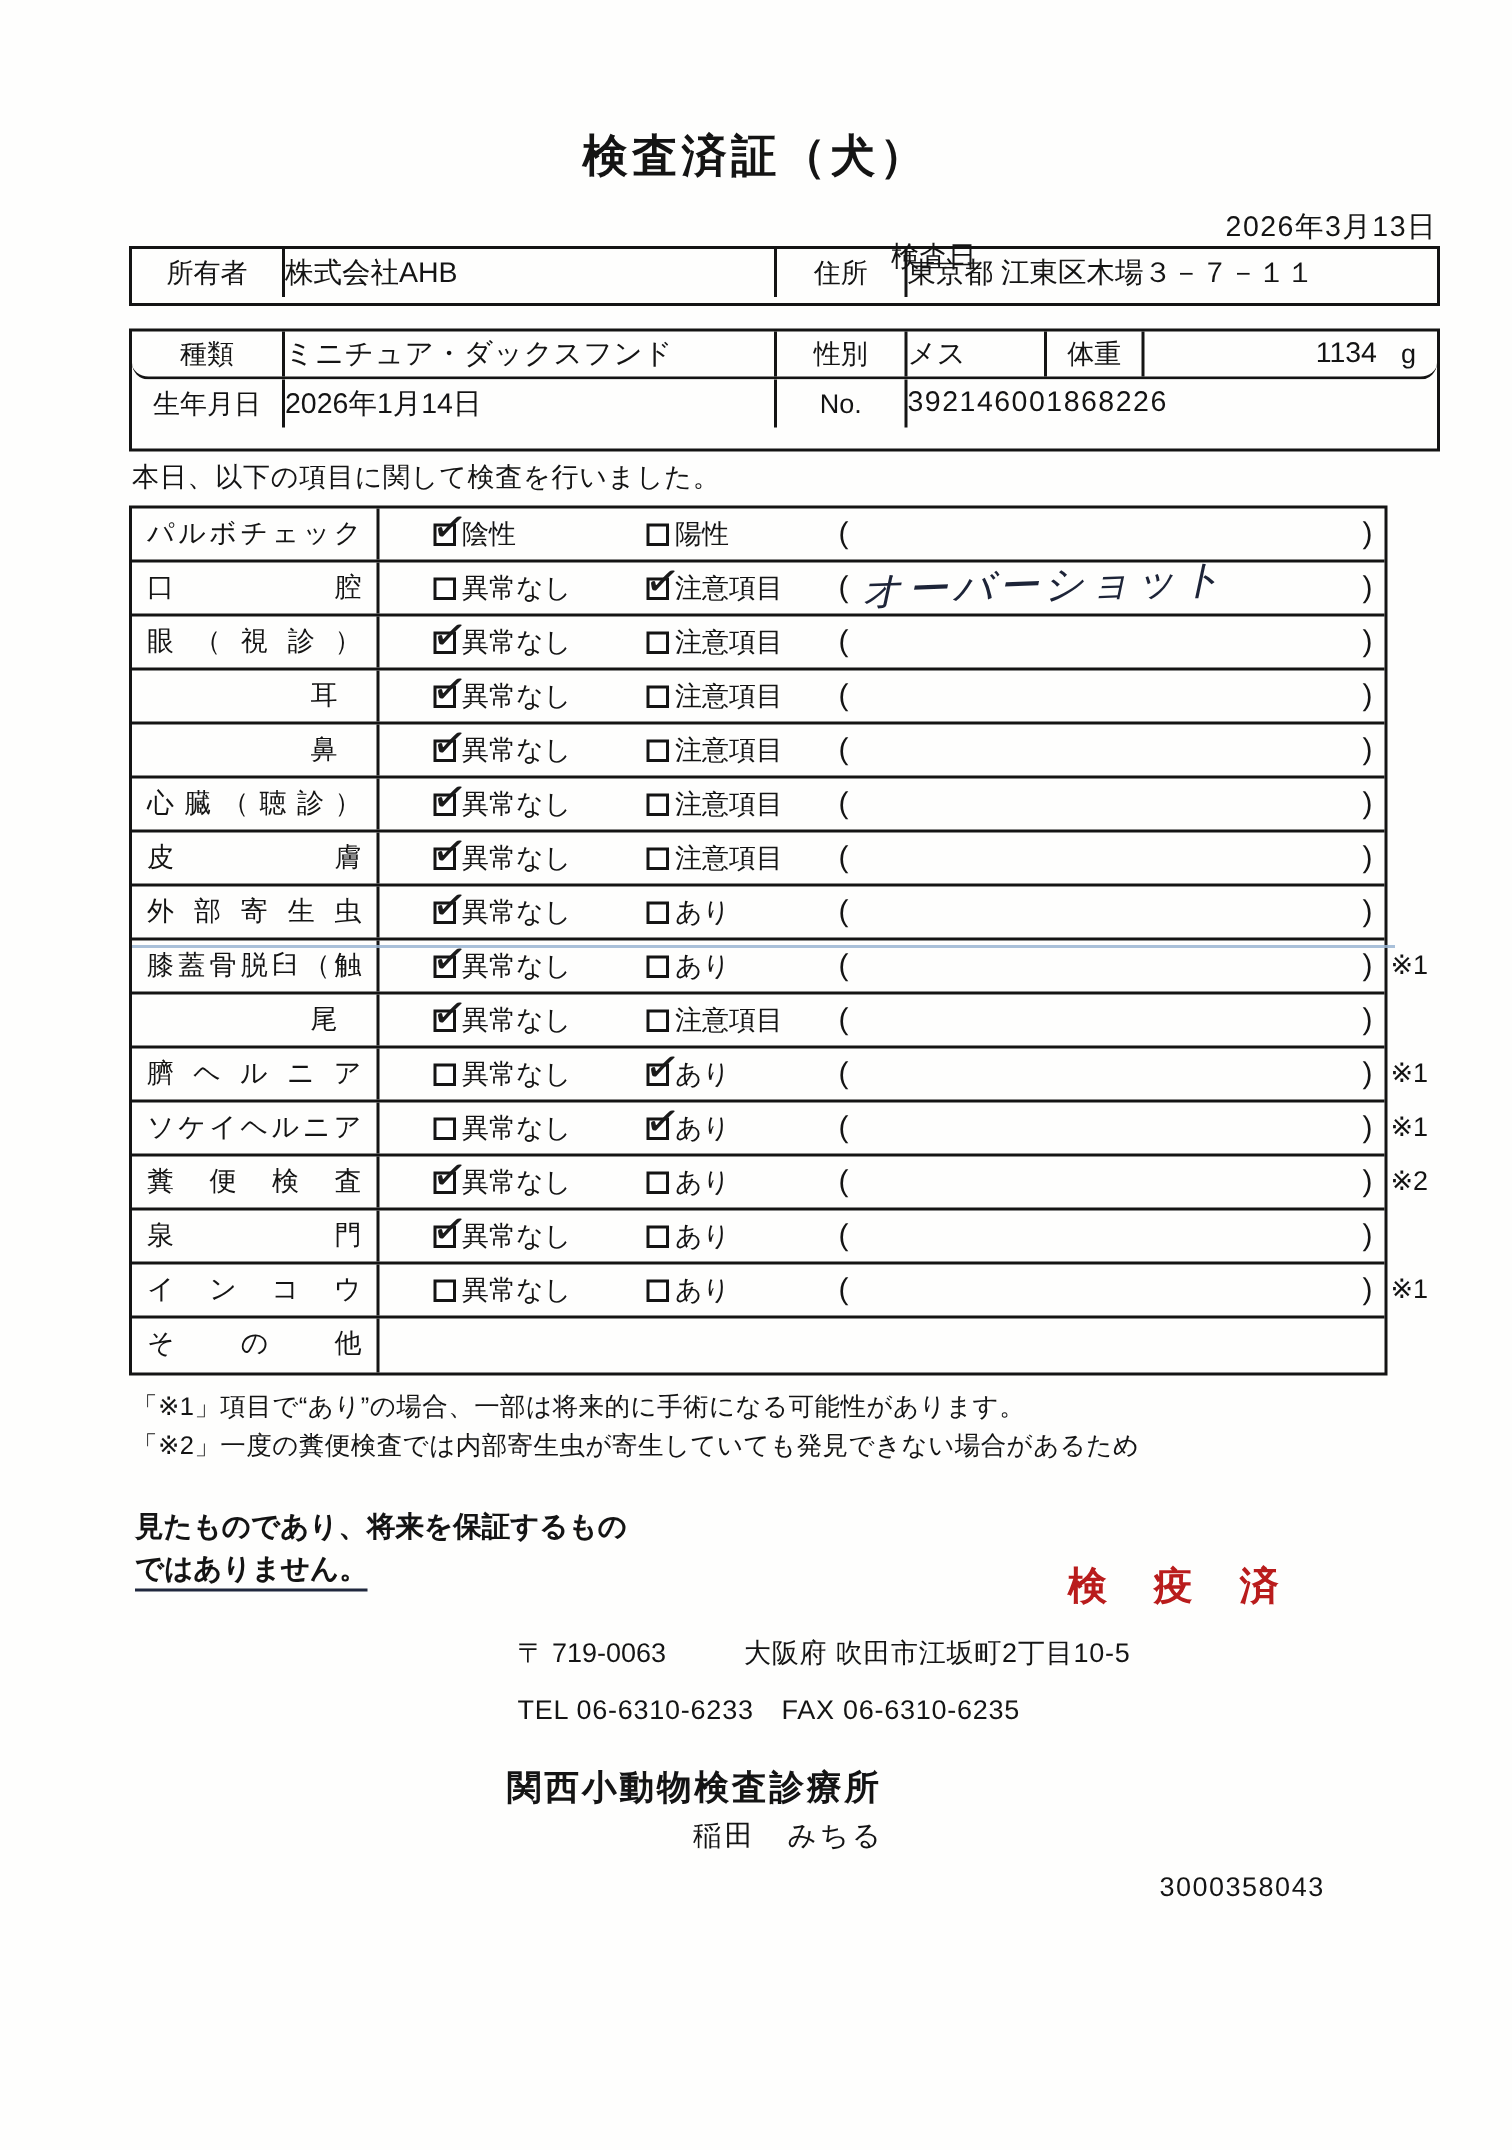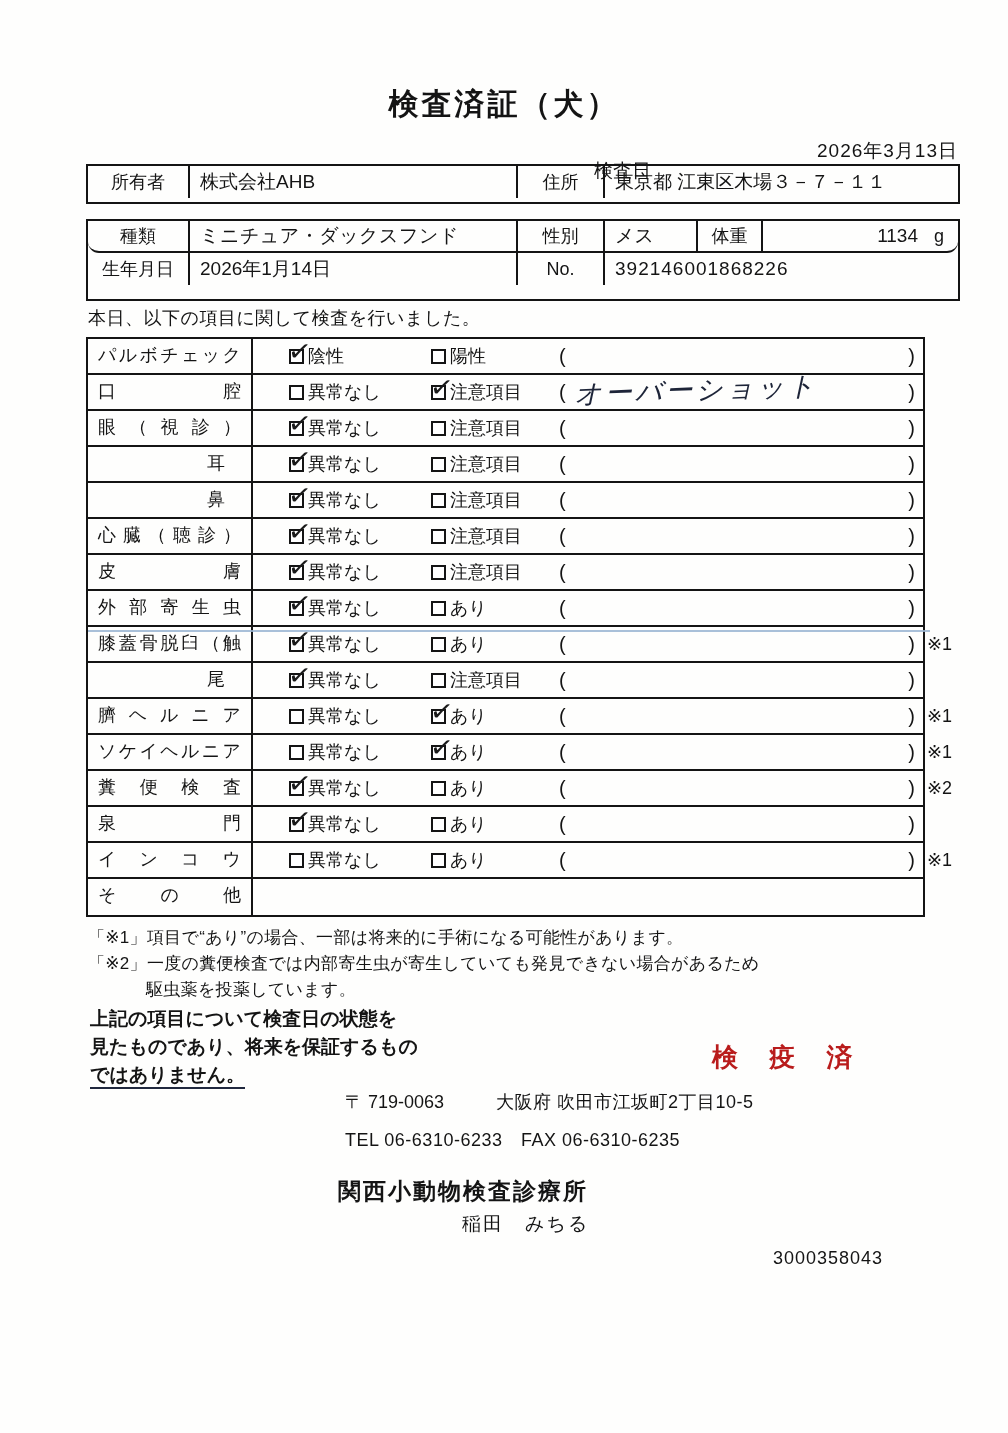--- a/index.html
+++ b/index.html
@@ -21,21 +21,21 @@
 
   .tbl { position: absolute; left: 86px; width: 874px; border: 2px solid #141414; }
   .tbl-owner { top: 164px; height: 40px; }
   .tbl-pet   { top: 219px; height: 82px; }
   .trow { display: flex; height: 32px; border-radius: 11px; }
   .tbl-pet .trow:first-child { border-bottom: 2px solid #141414; }
   .tbl .th {
     border-right: 2px solid #141414; display: flex; align-items: center;
     justify-content: center; font-size: 18px; flex: none;
   }
-  .tbl .td { display: flex; align-items: center; padding-left: 10px; font-size: 19px; flex: none; }
+  .tbl .td { display: flex; align-items: center; font-size: 19px; flex: none; }
   .tbl .td.brd { border-right: 2px solid #141414; }
   .w-label { width: 102px; }
   .w-val1  { width: 328px; }
   .w-mid   { width: 87px; }
   .w-sex   { width: 93px; }
   .w-wlab  { width: 65px; }
   .w-rest  { flex: 1 !important; }
   .breed { font-size: 15px; letter-spacing: 0.5px; }
   .no-val { font-size: 20px; letter-spacing: 1px; }
   .weight-cell { justify-content: flex-end; padding-right: 14px; }
@@ -408,25 +408,23 @@
     <div class="c-body"></div>
   </div>
 
 </div>
 
 <div class="artifact-line"></div>
 
 <div class="footnotes">
   <div>「※1」項目で“あり”の場合、一部は将来的に手術になる可能性があります。</div>
   <div>「※2」一度の糞便検査では内部寄生虫が寄生していても発見できない場合があるため</div>
-  <div class="indent">駆虫薬を投薬しています。</div>
 </div>
 
 <div class="disclaimer">
-  <div>上記の項目について検査日の状態を</div>
   <div>見たものであり、将来を保証するもの</div>
   <div><span class="u">ではありません。</span></div>
 </div>
 
 <div class="stamp">検 疫 済</div>
 
 <div class="postal-row">
   <span>〒 719-0063</span>
   <span class="addr">大阪府 吹田市江坂町2丁目10-5</span>
 </div>

